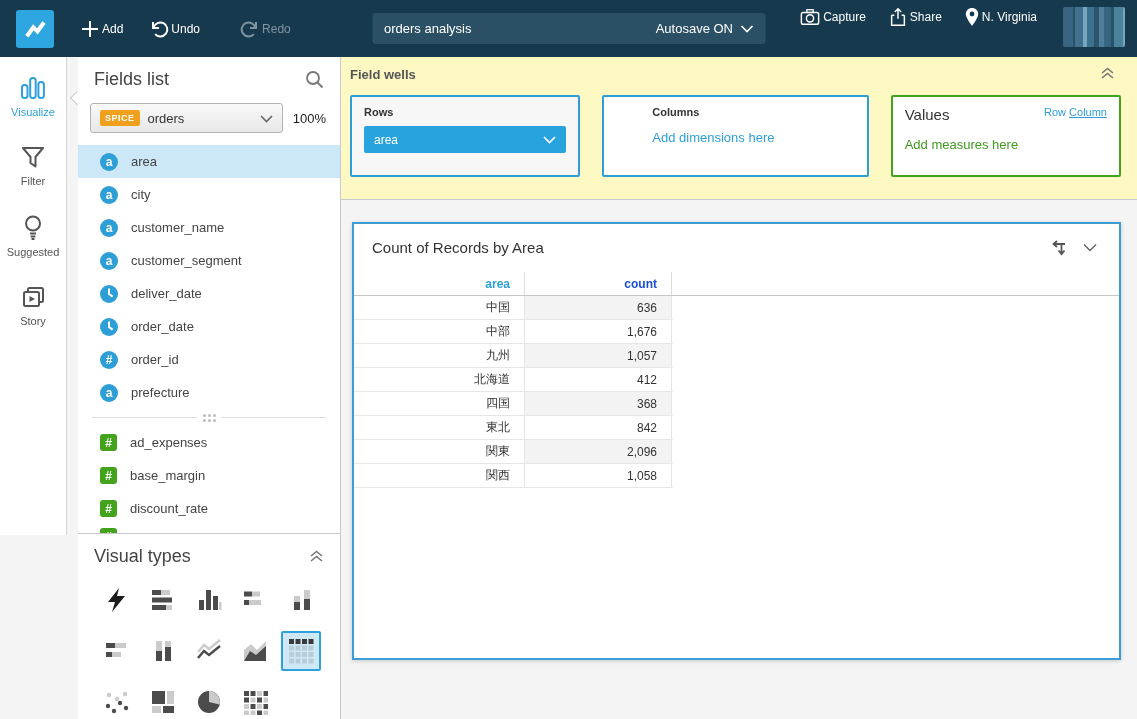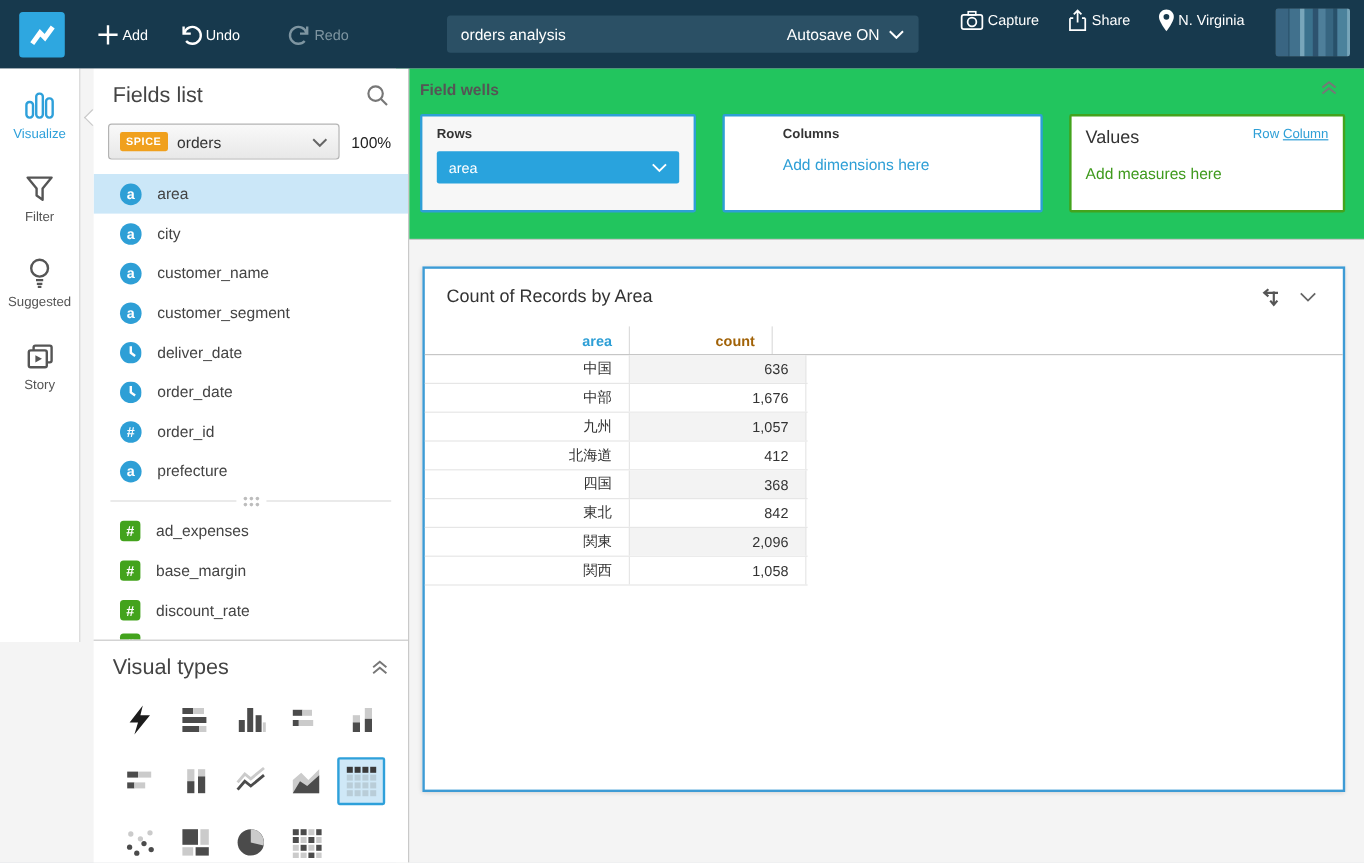--- a/index.html
+++ b/index.html
@@ -52,21 +52,21 @@
 
   .vtypes-section { border-top:1px solid #c9c9c9; flex:1; padding:12px 16px 0 16px; }
   .vt-header { display:flex; align-items:center; justify-content:space-between; }
   .vt-title { font-size:18px; color:#444; }
   .vt-grid { margin-top:16px; display:grid; grid-template-columns:repeat(5,1fr); row-gap:14px; justify-items:center; align-items:center; }
   .vt { width:34px; height:34px; display:flex; align-items:center; justify-content:center; cursor:pointer; }
   .vt.selected { width:40px; height:40px; border:2px solid #2ea0da; background:#cfe8f7; border-radius:2px; }
 
   
   .main { position:absolute; left:330px; top:57px; width:807px; height:662px; }
-  .fieldwells { height:143px; background:#22c55e; border-bottom:1px solid #c9c9c9; position:relative; }
+  .fieldwells { height:143px; background:#fef9c3; border-bottom:1px solid #c9c9c9; position:relative; }
   .fw-title { position:absolute; left:20px; top:10px; font-size:13px; font-weight:bold; color:#555; }
   .fw-collapse { position:absolute; right:22px; top:10px; cursor:pointer; }
   .wells { position:absolute; left:20px; right:16px; top:38px; display:flex; gap:22px; }
   .well { flex:1; height:82px; border-radius:2px; padding:9px 12px; }
   .well-rows { border:2px solid #2e9fd6; background:#f7f7f7; }
   .well-cols { border:2px solid #2e9fd6; background:#fff;padding-left:48px; }
   .well-vals { border:2px solid #43a31d; background:#fff; }
   .well-label { font-size:11px; font-weight:bold; color:#333; }
   .well-pill { margin-top:8px; height:27px; background:#29a3dd; border-radius:2px; color:#fff; font-size:12px; display:flex; align-items:center; padding:0 10px; cursor:pointer; }
   .well-pill .chev { margin-left:auto; }
@@ -82,21 +82,21 @@
   .visual-card { position:absolute; left:22px; top:22px; width:769px; height:438px; background:#fff; border:2px solid #3d9bd5; box-shadow:0 1px 4px rgba(0,0,0,.18); }
   .card-header { display:flex; align-items:center; padding:15px 22px 0 18px; }
   .card-title { font-size:15px; color:#333; }
   .card-icons { margin-left:auto; display:flex; align-items:center; gap:16px; }
   .card-icons > span { cursor:pointer; display:flex; }
 
   .vtable { margin-top:16px; }
   .vt-headrow { display:flex; height:24px; align-items:center; border-bottom:1px solid #c6c6c6; }
   .th { font-size:12px; font-weight:bold; text-align:right; padding-right:14px; }
   .th-area { width:170px; color:#2e9fd6; cursor:pointer; }
-  .th-count { width:120px; color:#a16207; border-left:1px solid #dcdcdc; border-right:1px solid #dcdcdc; height:100%; display:flex; align-items:center; justify-content:flex-end; }
+  .th-count { width:148px; color:#1d4ed8; border-left:1px solid #dcdcdc; border-right:1px solid #dcdcdc; height:100%; display:flex; align-items:center; justify-content:flex-end; }
   .vt-body { width:319px; }
   .vt-row { display:flex; height:24px; border-bottom:1px solid #e6e6e6; }
   .td { font-size:12px; color:#333; text-align:right; padding-right:14px; display:flex; align-items:center; justify-content:flex-end; }
   .td-area { width:170px; }
   .td-count { width:148px; border-left:1px solid #e6e6e6; border-right:1px solid #e6e6e6; }
   .td-count.stripe { background:#f3f3f3; }
 
   svg { display:block; }
 </style>
 </head>

